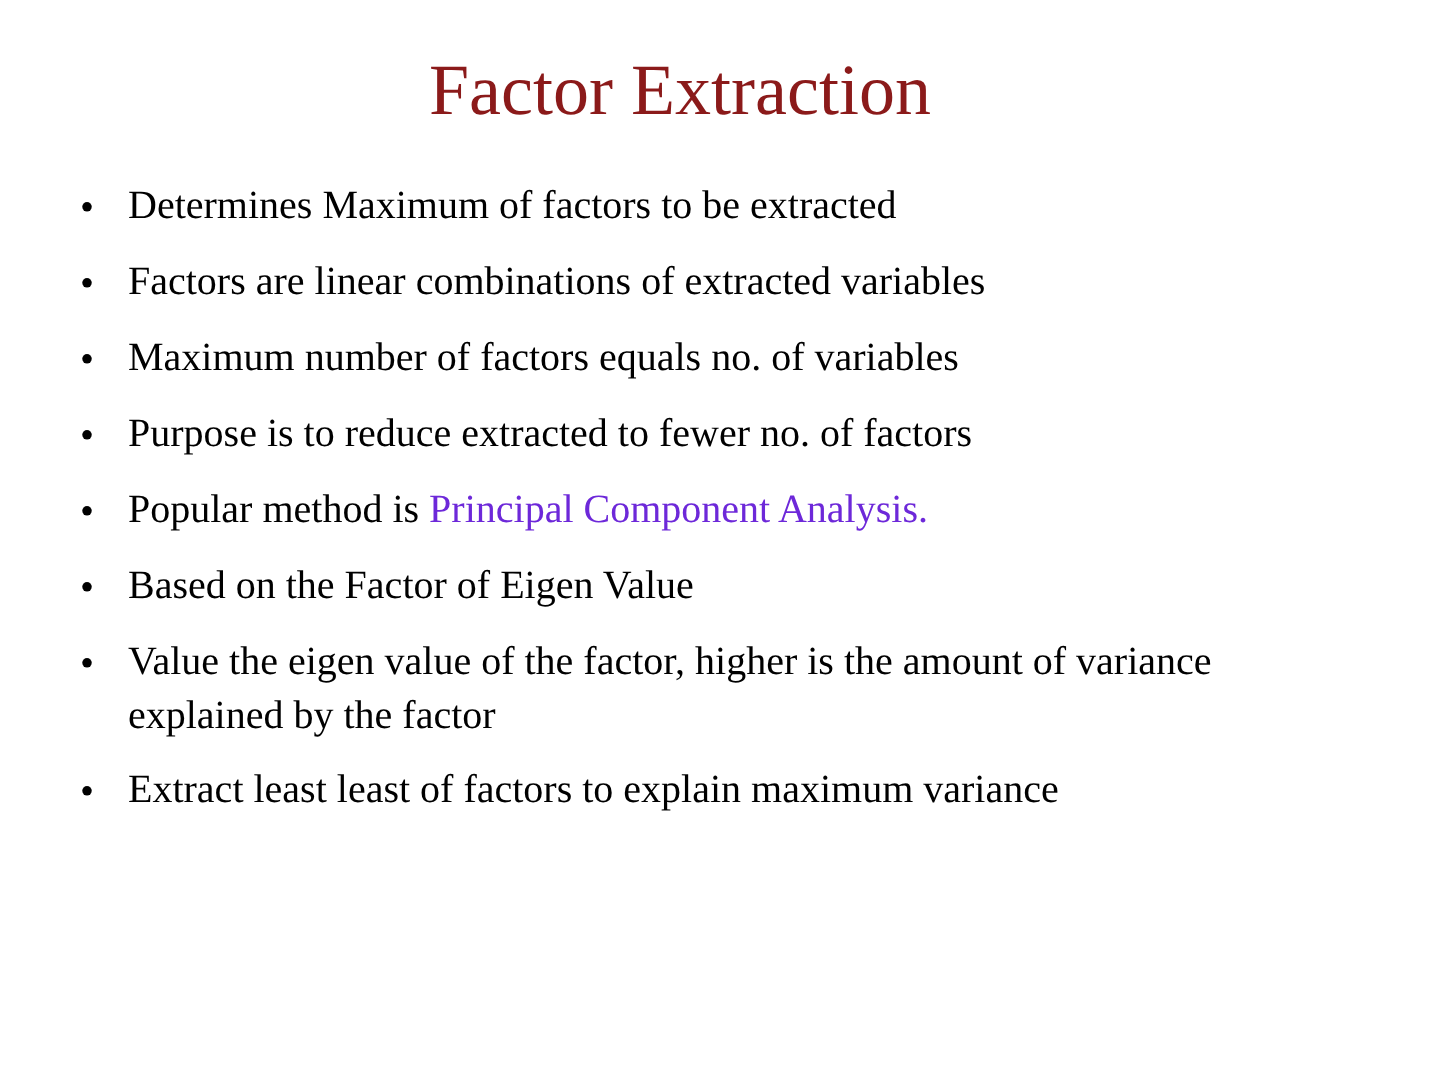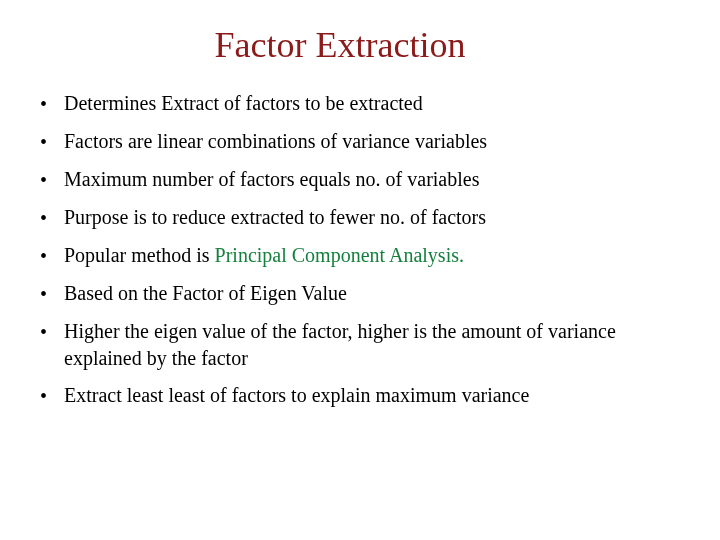--- a/index.html
+++ b/index.html
@@ -53,56 +53,56 @@
       min-width: 24px;
       font-size: 20px;
       margin-top: 1px;
     }
 
     .bullet-text {
       flex: 1;
     }
 
     .highlight-red {
-      color: #15803d;
+      color: #6d28d9;
     }
   </style>
 </head>
 <body>
 
 <div class="slide-container">
   <h1 class="slide-title">Factor Extraction</h1>
 
   <ul class="bullet-list" id="bullet-list-container">
   <li>
         <span class="bullet-dot">•</span>
-        <span class="bullet-text">Determines Extract of factors to be extracted</span>
+        <span class="bullet-text">Determines Maximum of factors to be extracted</span>
       </li>
       <li>
         <span class="bullet-dot">•</span>
-        <span class="bullet-text">Factors are linear combinations of variance variables</span>
+        <span class="bullet-text">Factors are linear combinations of extracted variables</span>
       </li>
       <li>
         <span class="bullet-dot">•</span>
         <span class="bullet-text">Maximum number of factors equals no. of variables</span>
       </li>
       <li>
         <span class="bullet-dot">•</span>
         <span class="bullet-text">Purpose is to reduce extracted to fewer no. of factors</span>
       </li>
       <li>
         <span class="bullet-dot">•</span>
         <span class="bullet-text">Popular method is <span class="highlight-red">Principal Component Analysis.</span></span>
       </li>
       <li>
         <span class="bullet-dot">•</span>
         <span class="bullet-text">Based on the Factor of Eigen Value</span>
       </li>
       <li>
         <span class="bullet-dot">•</span>
-        <span class="bullet-text">Higher the eigen value of the factor, higher is the amount of variance explained by the factor</span>
+        <span class="bullet-text">Value the eigen value of the factor, higher is the amount of variance explained by the factor</span>
       </li>
       <li>
         <span class="bullet-dot">•</span>
         <span class="bullet-text">Extract least least of factors to explain maximum variance</span>
       </li>
     </ul>
 </div>
 
 </body></html>

